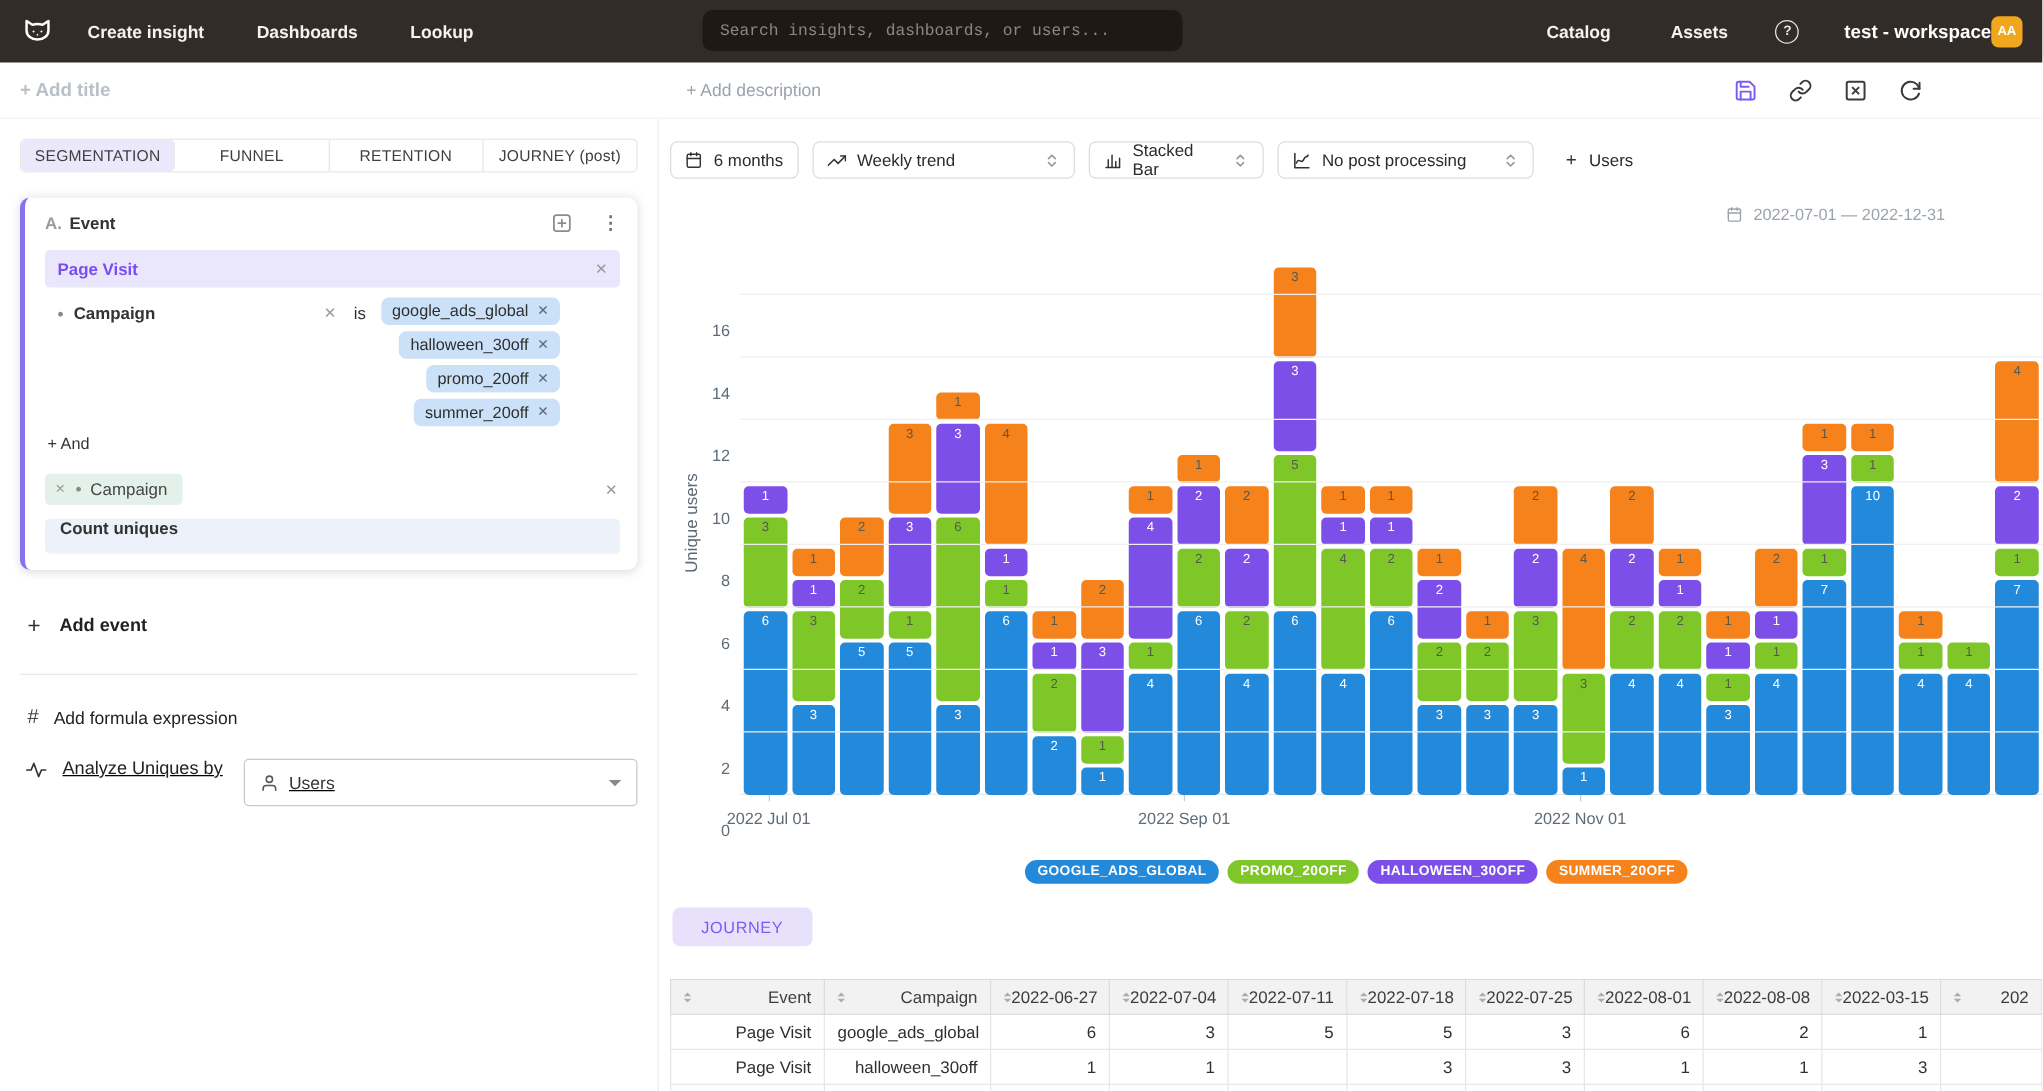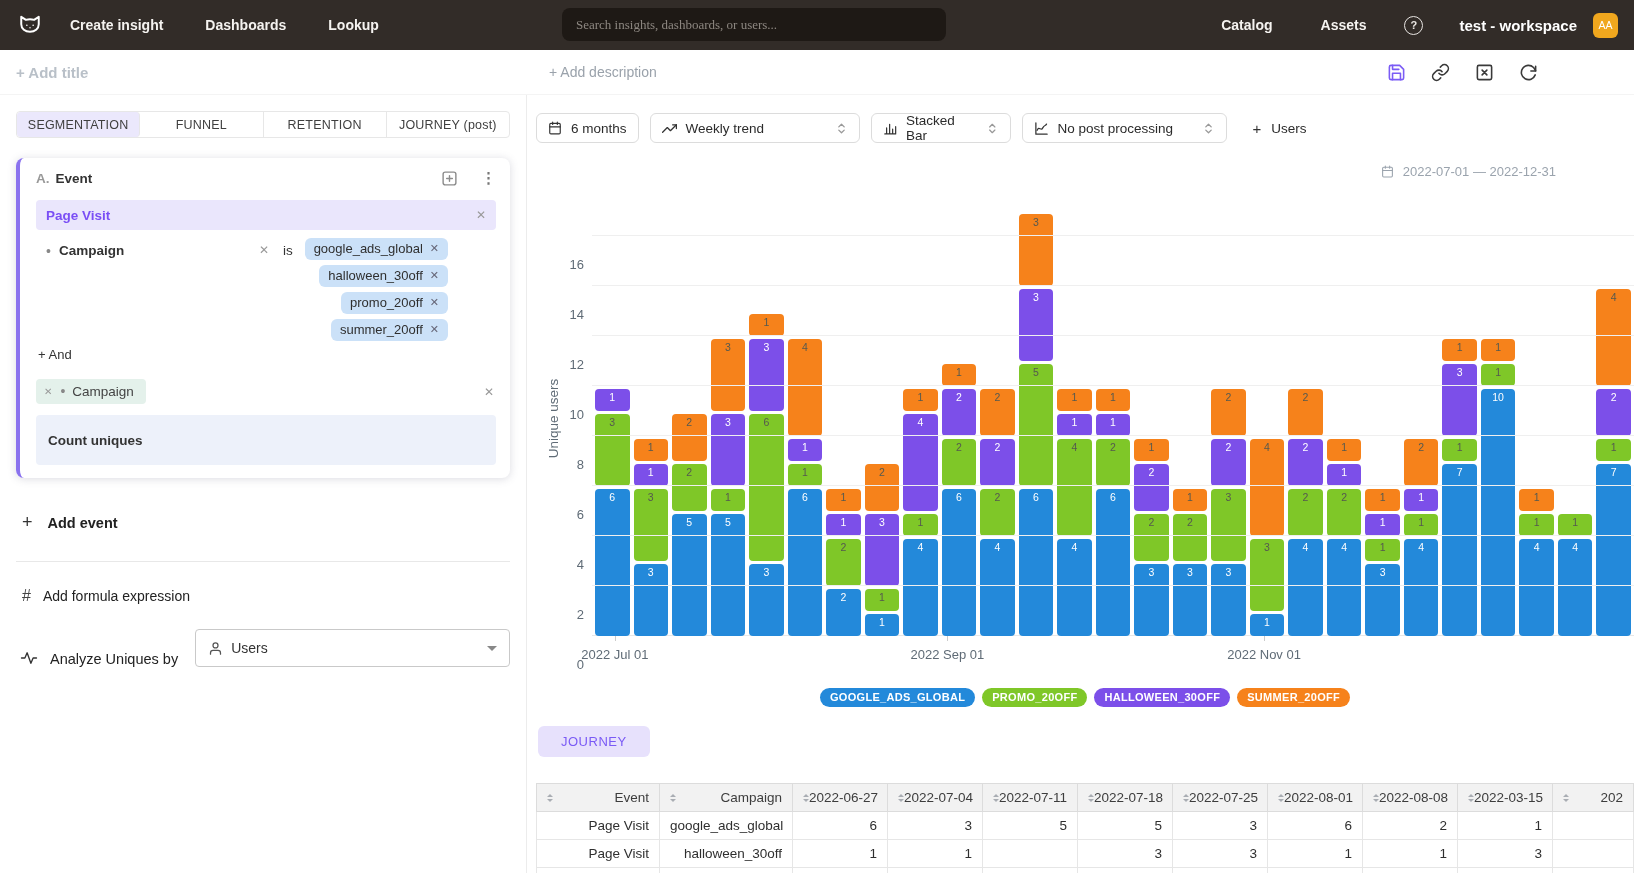--- a/index.html
+++ b/index.html
@@ -4,29 +4,29 @@
 <style>
   * { margin:0; padding:0; box-sizing:border-box; }
   html,body { width:1634px; height:873px; overflow:hidden; background:#fff;
     font-family:"Liberation Sans", sans-serif; }
 
   
   .navbar { height:50px; background:#322c28; display:flex; align-items:center; position:relative; padding:0 16px; }
   .nav-logo { width:28px; height:28px; margin-right:26px; display:flex; align-items:center; }
   .nav-item { color:#f5f3f0; font-size:14px; font-weight:700; margin-right:42px; cursor:pointer; }
   .nav-search { position:absolute; left:562px; top:8px; width:384px; height:33px; background:#1e1915;
-    border:none; border-radius:8px; color:#cfc9c3; font-size:13px; padding:0 14px; outline:none; font-family:Liberation Serif, serif;}
+    border:none; border-radius:8px; color:#cfc9c3; font-size:13px; padding:0 14px; outline:none; font-family:Liberation Mono, monospace;}
   .nav-search::placeholder { color:#8d8781; }
   .nav-right { margin-left:auto; display:flex; align-items:center; }
   .nav-right .nav-item { margin-right:0; margin-left:48px; }
   .help-circle { width:19px; height:19px; border:1.6px solid #e8e5e2; border-radius:50%; color:#e8e5e2;
     font-size:11px; font-weight:700; display:flex; align-items:center; justify-content:center; margin-left:38px; }
   .workspace { color:#fff; font-size:15px; font-weight:700; margin-left:36px; }
   .avatar { width:25px; height:25px; border-radius:6px; background:#f0a71e; color:#fff; font-size:10.5px;
-    font-weight:400; display:flex; align-items:center; justify-content:center; margin-left:16px; }
+    font-weight:700; display:flex; align-items:center; justify-content:center; margin-left:0; }
 
   
   .subheader { height:45px; display:flex; align-items:center; position:relative; padding:0 16px; border-bottom:1px solid #f4f4f4; }
   .add-title { color:#b9c0c8; font-size:15px; font-weight:700; }
   .add-desc { position:absolute; left:549px; color:#9aa2ab; font-size:14px; }
   .sub-icons { margin-left:auto; display:flex; align-items:center; gap:24px; padding-right:80px; }
   .icon-btn { width:20px; height:20px; display:flex; align-items:center; justify-content:center; cursor:pointer; }
 
   
   .content { display:flex; height:778px; }
@@ -63,32 +63,32 @@
     display:flex; align-items:center; cursor:pointer; }
   .tag .x { margin-left:7px; font-size:11px; color:#667; }
   .and-link { margin-top:6px; margin-left:2px; font-size:13px; color:#333; cursor:pointer; height:18px; }
   .breakdown-row { margin-top:14px; display:flex; align-items:center; }
   .breakdown-tag { background:#e4f1eb; border-radius:4px; padding:4px 12px 5px 8px; display:flex;
     align-items:center; cursor:pointer; }
   .breakdown-tag .x { font-size:10px; margin-right:8px; }
   .breakdown-tag .bullet { margin:0 7px 0 0; }
   .breakdown-name { font-size:13.5px; color:#444; }
   .breakdown-row > .x { margin-left:auto; margin-right:2px; }
-  .agg-row { margin-top:11px; background:#edf1fa; border-radius:4px; height:50px; display:flex;
-    align-items:center; padding:0 12px; }
+  .agg-row { margin-top:11px; background:#edf1fa; border-radius:4px; height:28px; display:flex;
+    align-items:flex-start; padding:0 12px; }
   .agg-label { color:#333; font-size:13.5px; font-weight:700; }
 
   .add-event { margin-top:34px; display:flex; align-items:center; gap:15px; padding-left:6px; cursor:pointer; }
   .plus-glyph { font-size:18px; color:#333; font-weight:400; }
   .add-event-label { font-size:14.5px; color:#222;font-weight:bold; }
   .side-divider { margin-top:28px; border-top:1px solid #e8e8e8; }
   .formula-row { margin-top:25px; display:flex; align-items:center; gap:12px; padding-left:6px; cursor:pointer; }
   .hash-glyph { font-size:16px; color:#444; }
   .formula-label { font-size:14px; color:#222; }
-  .analyze-row { margin-top:24px; display:flex; align-items:flex-end; padding-left:4px; }
+  .analyze-row { margin-top:24px; display:flex; align-items:flex-start; padding-left:4px;text-decoration:underline; }
   .analyze-label { font-size:14.5px; color:#222; margin-left:12px; }
   .analyze-select { margin-left:17px; flex:1; height:38px; border:1px solid #c9c9c9; border-radius:4px;
     display:flex; align-items:center; padding:0 12px; cursor:pointer; }
   .analyze-value { font-size:14px; color:#333; margin-left:8px; }
   .select-caret { margin-left:auto; width:0; height:0; border:5px solid transparent; border-top-color:#888; margin-top:5px; }
 
   
   .controls { margin-top:18px; display:flex; align-items:center; gap:11px; }
   .ctl { height:30px; border:1px solid #dcdcdc; border-radius:6px; display:flex; align-items:center;
     padding:0 11px; font-size:13.5px; color:#2b2b2b; gap:9px; cursor:pointer; background:#fff; }

